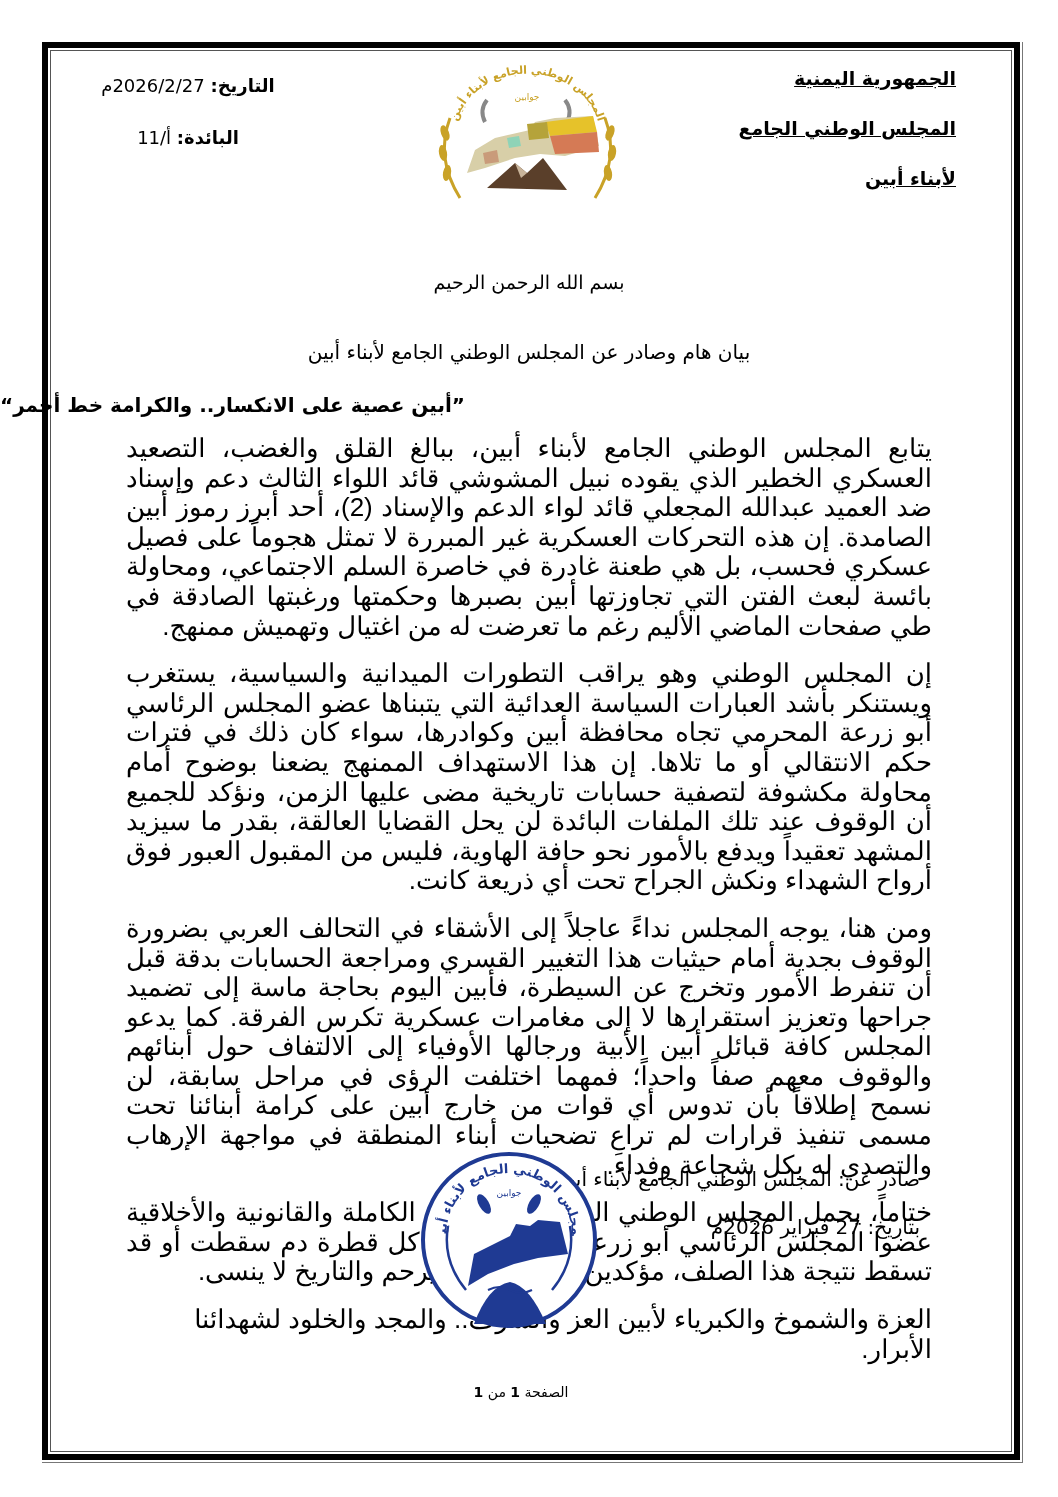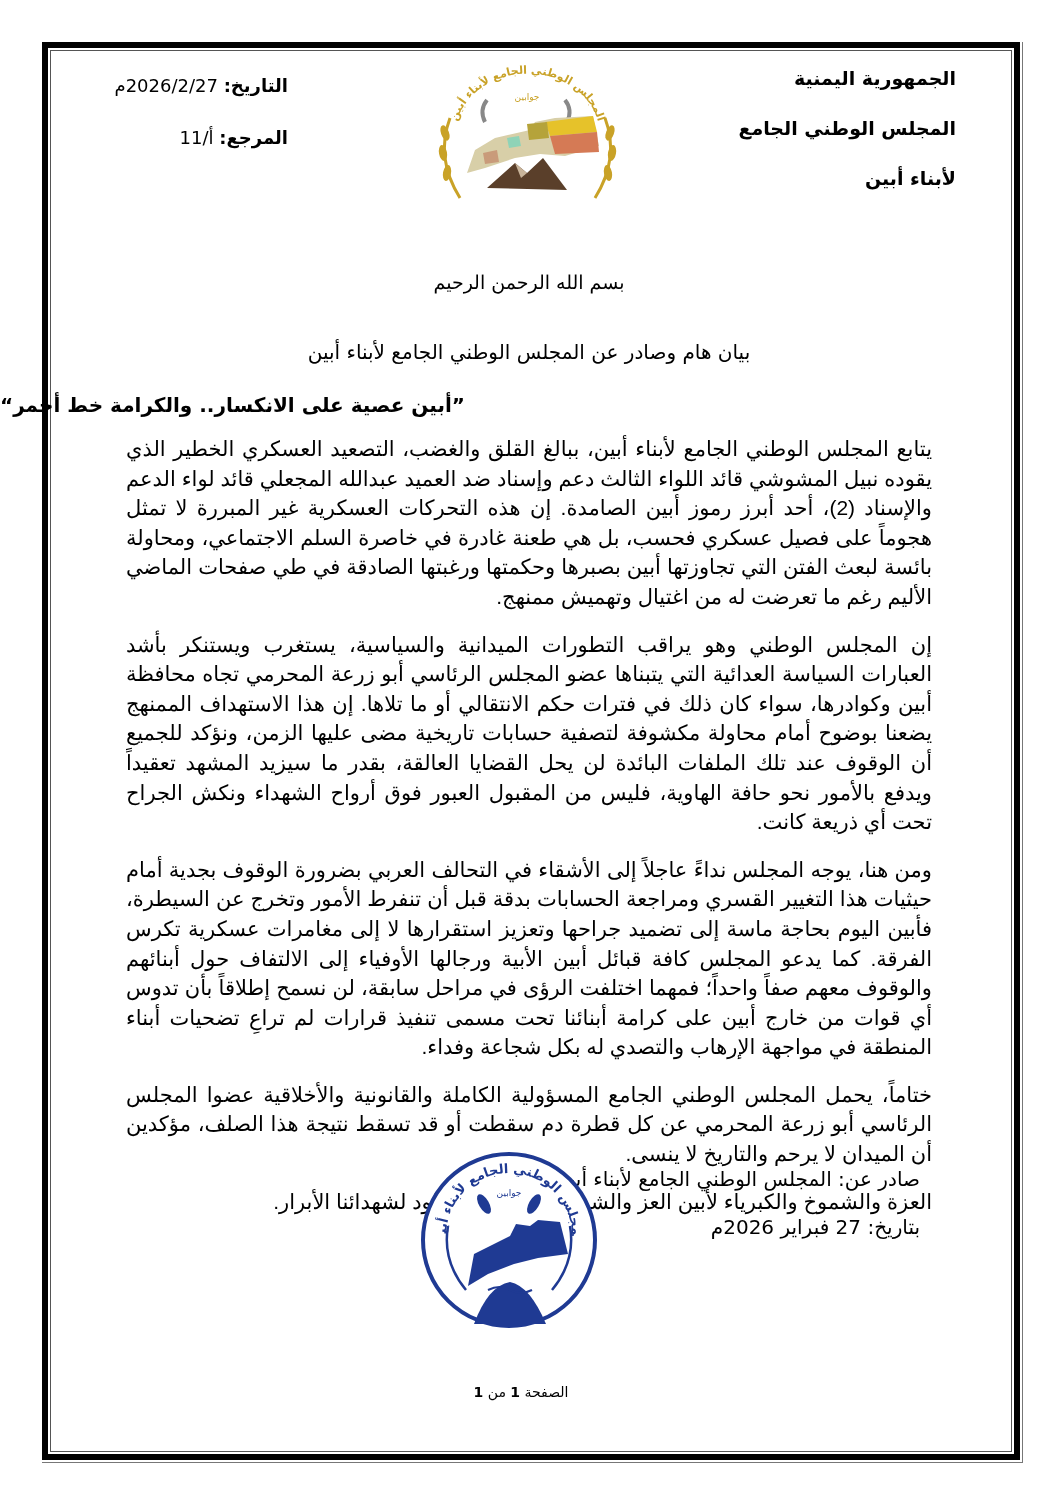--- a/index.html
+++ b/index.html
@@ -13,44 +13,44 @@
     border: 1px solid #555;
   }
   .frame::after {
     content: ""; position: absolute; left: -6px; top: -6px; right: -9px; bottom: -9px;
     border-right: 1px solid #777; border-bottom: 1px solid #777;
   }
   .hdr-right {
     position: absolute; right: 102px; top: 64px; text-align: right; direction: rtl;
     font-family: "DejaVu Sans", sans-serif; font-weight: bold; font-size: 19px; color: #000;
   }
-  .hdr-right div { height: 50px; line-height: 28px; }
+  .hdr-right div { height: 50px; line-height: 28px; text-decoration: underline; }
   .hdr-left {
     position: absolute; left: 88px; top: 72px; direction: rtl; text-align: left;
     font-family: "DejaVu Sans", sans-serif; font-size: 18px; color: #000;
     width: 200px;
   }
-  .hdr-left .row { height: 52px; line-height: 28px; text-align: right; }
+  .hdr-left .row { height: 52px; line-height: 28px; text-align: center; }
   .hdr-left b { font-weight: bold; }
   .logo-top { position: absolute; left: 415px; top: 58px; width: 225px; height: 155px; }
   .basmala {
     position: absolute; left: 0; right: 0; top: 271px; text-align: center;
     font-family: "DejaVu Serif", serif; font-size: 19px; direction: rtl;
   }
   .title {
     position: absolute; left: 0; right: 0; top: 340px; text-align: center;
     font-family: "DejaVu Sans", sans-serif; font-weight: normal; font-size: 20px; direction: rtl;
   }
   .subtitle {
     position: absolute; left: 0; right: 0; top: 393px; text-align: left;
     font-family: "DejaVu Sans", sans-serif; font-weight: bold; font-size: 20px; direction: rtl;
   }
   .body {
     position: absolute; left: 126px; width: 806px; top: 434px;
-    font-family: "Liberation Sans", sans-serif; font-size: 21px; line-height: 29.6px;
+    font-family: "Liberation Sans", sans-serif; font-size: 26px; line-height: 29.6px;
     direction: rtl; text-align: justify; color: #000;
   }
   .body p { margin: 0 0 18px 0; }
   .body p.last { text-align: right; }
   .sig {
     position: absolute; right: 138px; top: 1166px; direction: rtl; text-align: right;
     font-family: "DejaVu Sans", sans-serif; font-size: 20px;
   }
   .sig div { height: 48px; line-height: 26px; }
   .logo-bottom { position: absolute; left: 418px; top: 1146px; width: 182px; height: 188px; }
@@ -70,21 +70,21 @@
   <div>المجلس الوطني الجامع</div>
   <div>لأبناء أبين</div>
 </div>
 
 <div class="hdr-left">
   <div class="row">
     <b>التاريخ</b><b>:</b>
     <span>2026/2/27م</span>
   </div>
   <div class="row">
-    <b>المرجع</b><b>:</b>
+    <b>البائدة</b><b>:</b>
     <span>أ/11</span>
   </div>
 </div>
 
 <svg class="logo-top" viewBox="0 0 225 155">
   <defs>
     <path id="arcTop" d="M40,78 A72,62 0 0 1 185,78"></path>
   </defs>
   <text font-size="11" font-weight="bold" fill="#c9a227" font-family="DejaVu Sans, sans-serif"><textPath href="#arcTop" startOffset="50%" text-anchor="middle">المجلس الوطني الجامع لأبناء أبين</textPath></text>
   <text x="112" y="42" text-anchor="middle" font-size="9" fill="#c9a227" font-family="DejaVu Sans, sans-serif">جوابين</text>

